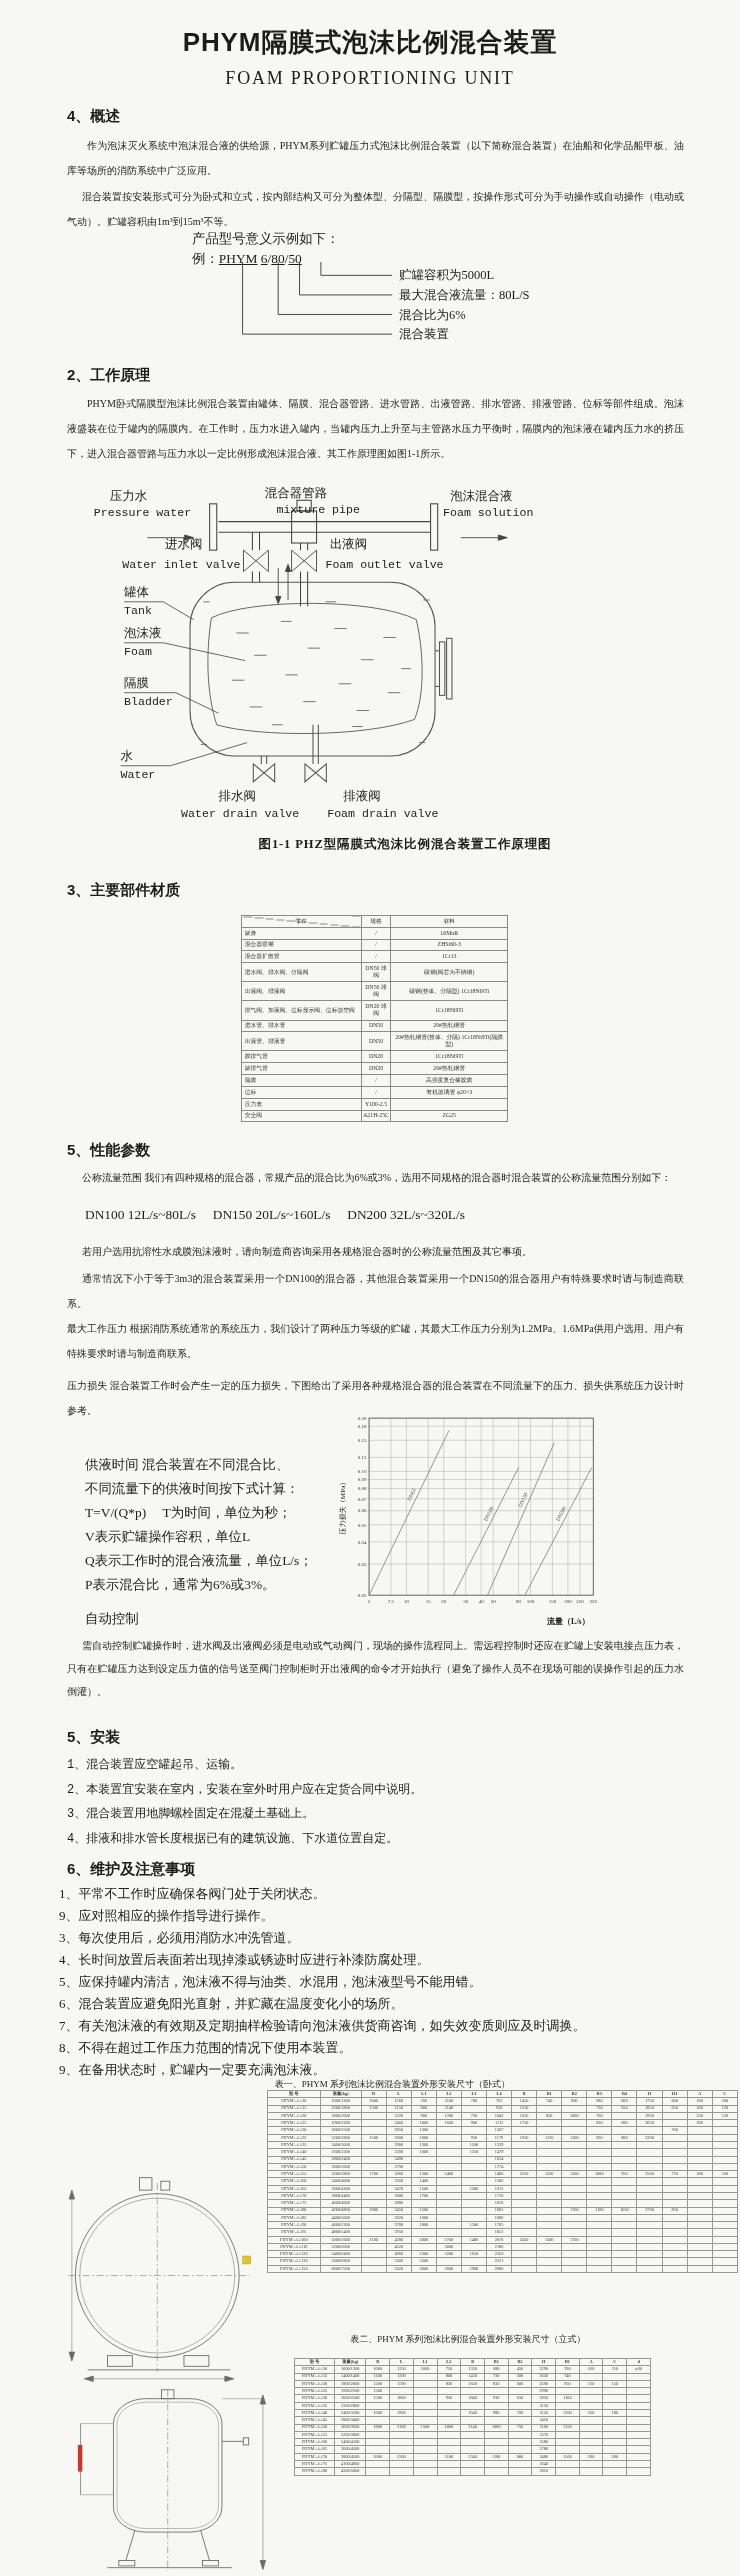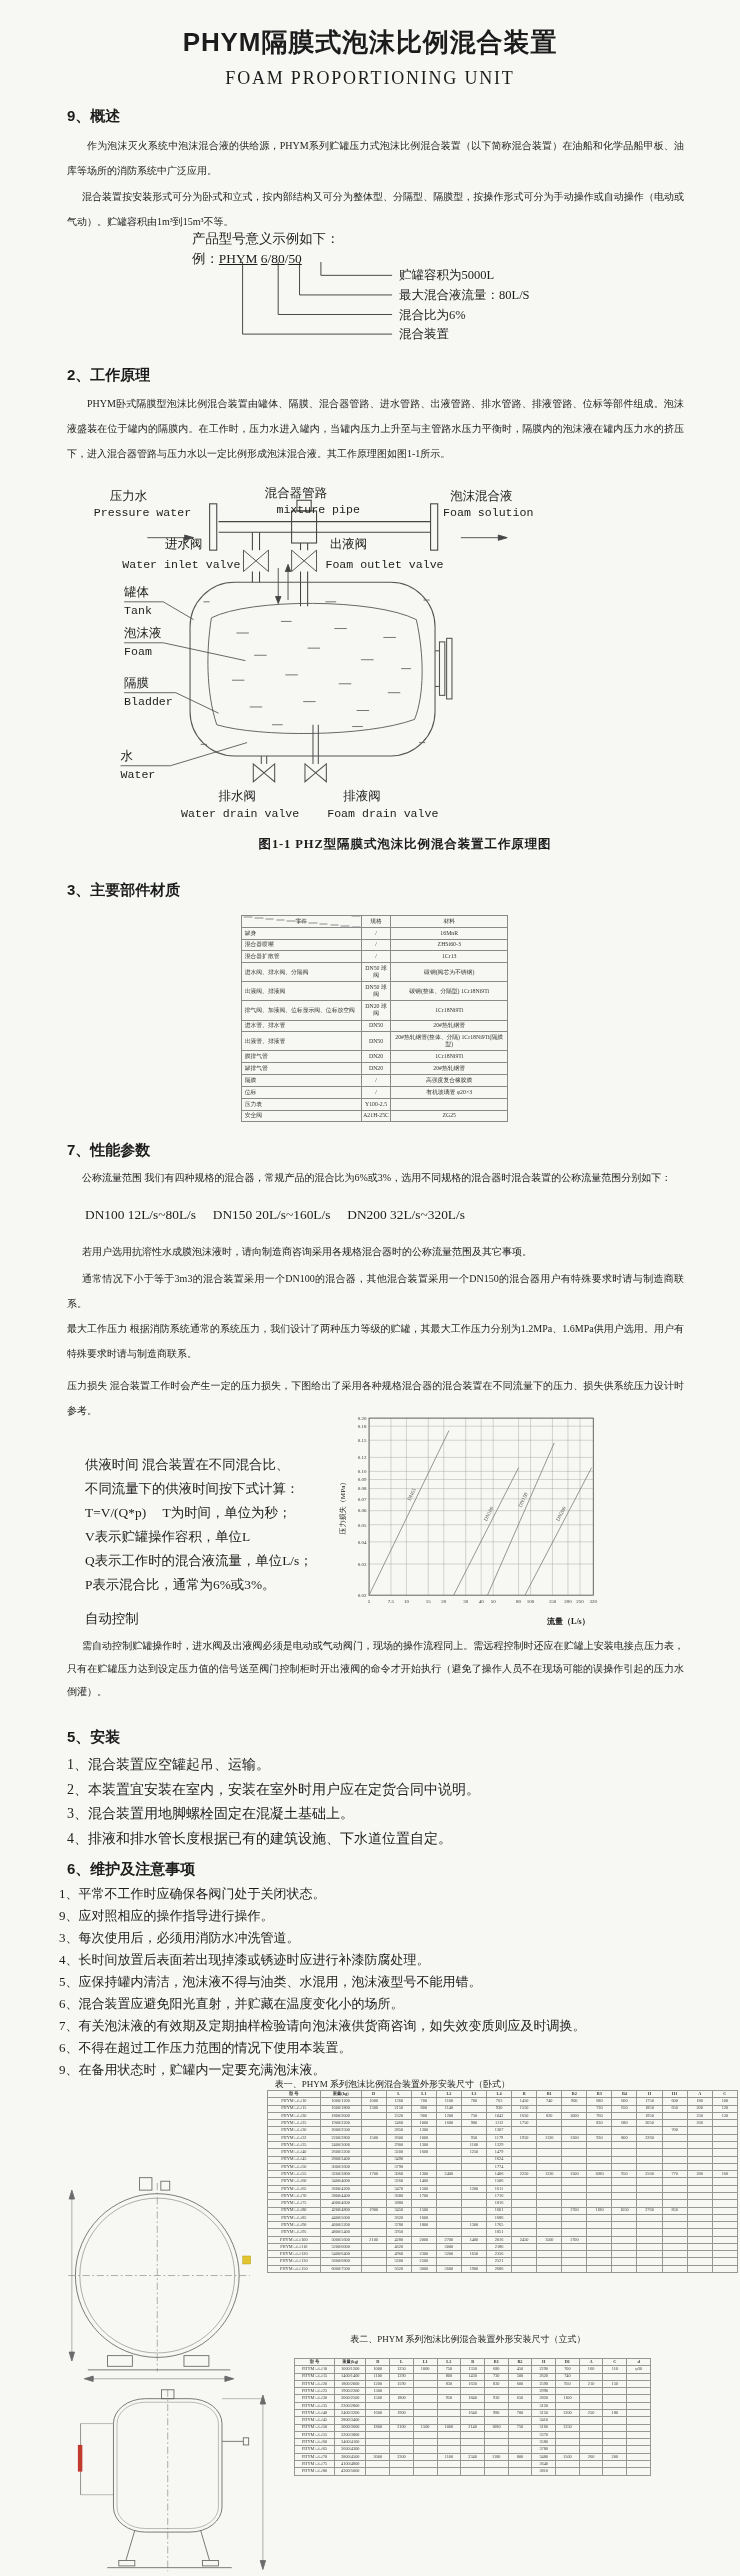--- a/index.html
+++ b/index.html
@@ -34,21 +34,21 @@
   .supply div{margin-bottom:0;}
 </style>
 </head>
 <body>
 
 <div class="page">
 
   <div class="abs doc-title center" style="top:25px;left:0;">PHYM隔膜式泡沫比例混合装置</div>
   <div class="abs doc-subtitle center" style="top:68px;left:0;">FOAM PROPORTIONING UNIT</div>
 
-  <div class="abs sec-h" style="top:107px;left:67px;">9、概述</div>
+  <div class="abs sec-h" style="top:107px;left:67px;">4、概述</div>
   <div class="abs body-text ind2" style="top:133px;left:67px;">作为泡沫灭火系统中泡沫混合液的供给源，PHYM系列贮罐压力式泡沫比例混合装置（以下简称混合装置）在油船和化学品船甲板、油库等场所的消防系统中广泛应用。</div>
   <div class="abs body-text ind15" style="top:184px;left:67px;">混合装置按安装形式可分为卧式和立式，按内部结构又可分为整体型、分隔型、隔膜型，按操作形式可分为手动操作或自动操作（电动或气动）。贮罐容积由1m³到15m³不等。</div>
 
   <div class="abs small-line" style="top:230px;left:192px;">产品型号意义示例如下：</div>
   <div class="abs small-line" style="top:250px;left:192px;">
     <span>例：</span><span class="uline">PHYM</span>&nbsp;<span class="uline">6</span>/<span class="uline">80</span>/<span class="uline">50</span>
   </div>
   <svg class="abs" style="top:260px;left:134px;" width="267" height="85" viewBox="0 0 300 95">
     <polyline points="210,2 210,17 290,17" fill="none" stroke="#333" stroke-width="1"></polyline>
     <polyline points="186,2 186,39 290,39" fill="none" stroke="#333" stroke-width="1"></polyline>
@@ -256,21 +256,21 @@
           </tr>
           <tr>
             <td>安全阀</td>
             <td>A21H-25C</td>
             <td>ZG25</td>
           </tr>
         </tbody>
       </table>
     </div>
 
-  <div class="abs sec-h" style="top:1141px;left:67px;">7、性能参数</div>
+  <div class="abs sec-h" style="top:1141px;left:67px;">5、性能参数</div>
   <div class="abs body-text ind15" style="top:1165px;left:67px;">公称流量范围  我们有四种规格的混合器，常规产品的混合比为6%或3%，选用不同规格的混合器时混合装置的公称流量范围分别如下：</div>
   <div class="abs small-line" style="top:1206px;left:85px;">DN100  12L/s~80L/s　 DN150  20L/s~160L/s　 DN200  32L/s~320L/s</div>
   <div class="abs body-text ind15" style="top:1239px;left:67px;">若用户选用抗溶性水成膜泡沫液时，请向制造商咨询采用各规格混合器时的公称流量范围及其它事项。</div>
   <div class="abs body-text ind15" style="top:1266px;left:67px;">通常情况下小于等于3m3的混合装置采用一个DN100的混合器，其他混合装置采用一个DN150的混合器用户有特殊要求时请与制造商联系。</div>
   <div class="abs body-text" style="top:1316px;left:67px;">最大工作压力  根据消防系统通常的系统压力，我们设计了两种压力等级的贮罐，其最大工作压力分别为1.2MPa、1.6MPa供用户选用。用户有特殊要求时请与制造商联系。</div>
   <div class="abs body-text" style="top:1373px;left:67px;">压力损失  混合装置工作时会产生一定的压力损失，下图给出了采用各种规格混合器的混合装置在不同流量下的压力、损失供系统压力设计时参考。</div>
 
   <div class="abs supply" style="top:1453px;left:85px;width:259px;font-size:13.4px;line-height:24px;">
       <div>供液时间  混合装置在不同混合比、</div>
       <div>不同流量下的供液时间按下式计算：</div>
@@ -347,37 +347,37 @@
         <text x="249.35351729719653" y="124.17856424221804" font-size="6" fill="#555" transform="rotate(-62.394396274044475 249.35351729719653 124.17856424221804)">DN200</text>
         <text x="9" y="107.5" font-size="8" fill="#222" text-anchor="middle" transform="rotate(-90 9 107.5)">压力损失（MPa）</text>
         <text x="284" y="239" font-size="9" fill="#222" text-anchor="end" font-weight="bold">流量（L/s）</text>
       </svg>
   </div>
 
   <div class="abs small-line" style="top:1610px;left:85px;">自动控制</div>
   <div class="abs body-text ind15" style="top:1634px;left:67px;line-height:23px;">需自动控制贮罐操作时，进水阀及出液阀必须是电动或气动阀门，现场的操作流程同上。需远程控制时还应在贮罐上安装电接点压力表，只有在贮罐压力达到设定压力值的信号送至阀门控制柜时开出液阀的命令才开始执行（避免了操作人员不在现场可能的误操作引起的压力水倒灌）。</div>
 
   <div class="abs sec-h" style="top:1728px;left:67px;">5、安装</div>
-  <div class="abs" style="top:1753px;left:67px;font-size:14px;line-height:24.5px;">
+  <div class="abs" style="top:1753px;left:67px;font-size:12px;line-height:24.5px;font-family:Liberation Mono, monospace;">
       <div>1、混合装置应空罐起吊、运输。</div>
       <div>2、本装置宜安装在室内，安装在室外时用户应在定货合同中说明。</div>
       <div>3、混合装置用地脚螺栓固定在混凝土基础上。</div>
       <div>4、排液和排水管长度根据已有的建筑设施、下水道位置自定。</div>
     </div>
 
   <div class="abs sec-h" style="top:1860px;left:67px;">6、维护及注意事项</div>
   <div class="abs" style="top:1883px;left:59px;font-size:13px;line-height:22px;">
       <div>1、平常不工作时应确保各阀门处于关闭状态。</div>
       <div>9、应对照相应的操作指导进行操作。</div>
       <div>3、每次使用后，必须用消防水冲洗管道。</div>
       <div>4、长时间放置后表面若出现掉漆或锈迹时应进行补漆防腐处理。</div>
       <div>5、应保持罐内清洁，泡沫液不得与油类、水混用，泡沫液型号不能用错。</div>
       <div>6、混合装置应避免阳光直射，并贮藏在温度变化小的场所。</div>
       <div>7、有关泡沫液的有效期及定期抽样检验请向泡沫液供货商咨询，如失效变质则应及时调换。</div>
-      <div>6、不得在超过工作压力范围的情况下使用本装置。</div>
+      <div>8、不得在超过工作压力范围的情况下使用本装置。</div>
       <div>9、在备用状态时，贮罐内一定要充满泡沫液。</div>
     </div>
 
   <div class="abs tbl-caption" style="top:2078px;left:241px;width:303px;">表一、PHYM 系列泡沫比例混合装置外形安装尺寸（卧式）</div>
   <div class="abs dim-table" style="top:2090px;left:267px;width:471px;">
       <table>
         <thead>
           <tr>
             <th>型  号</th>
             <th>重量(kg)</th>

